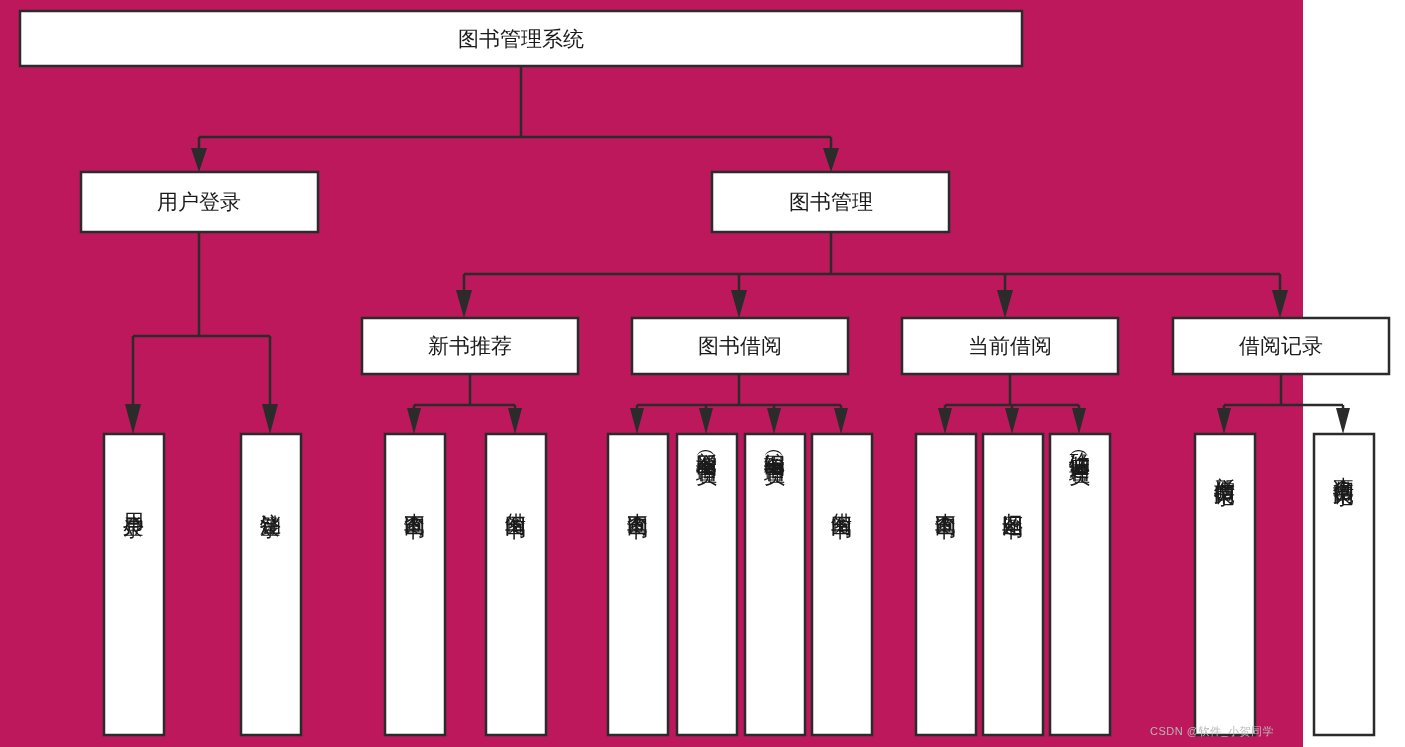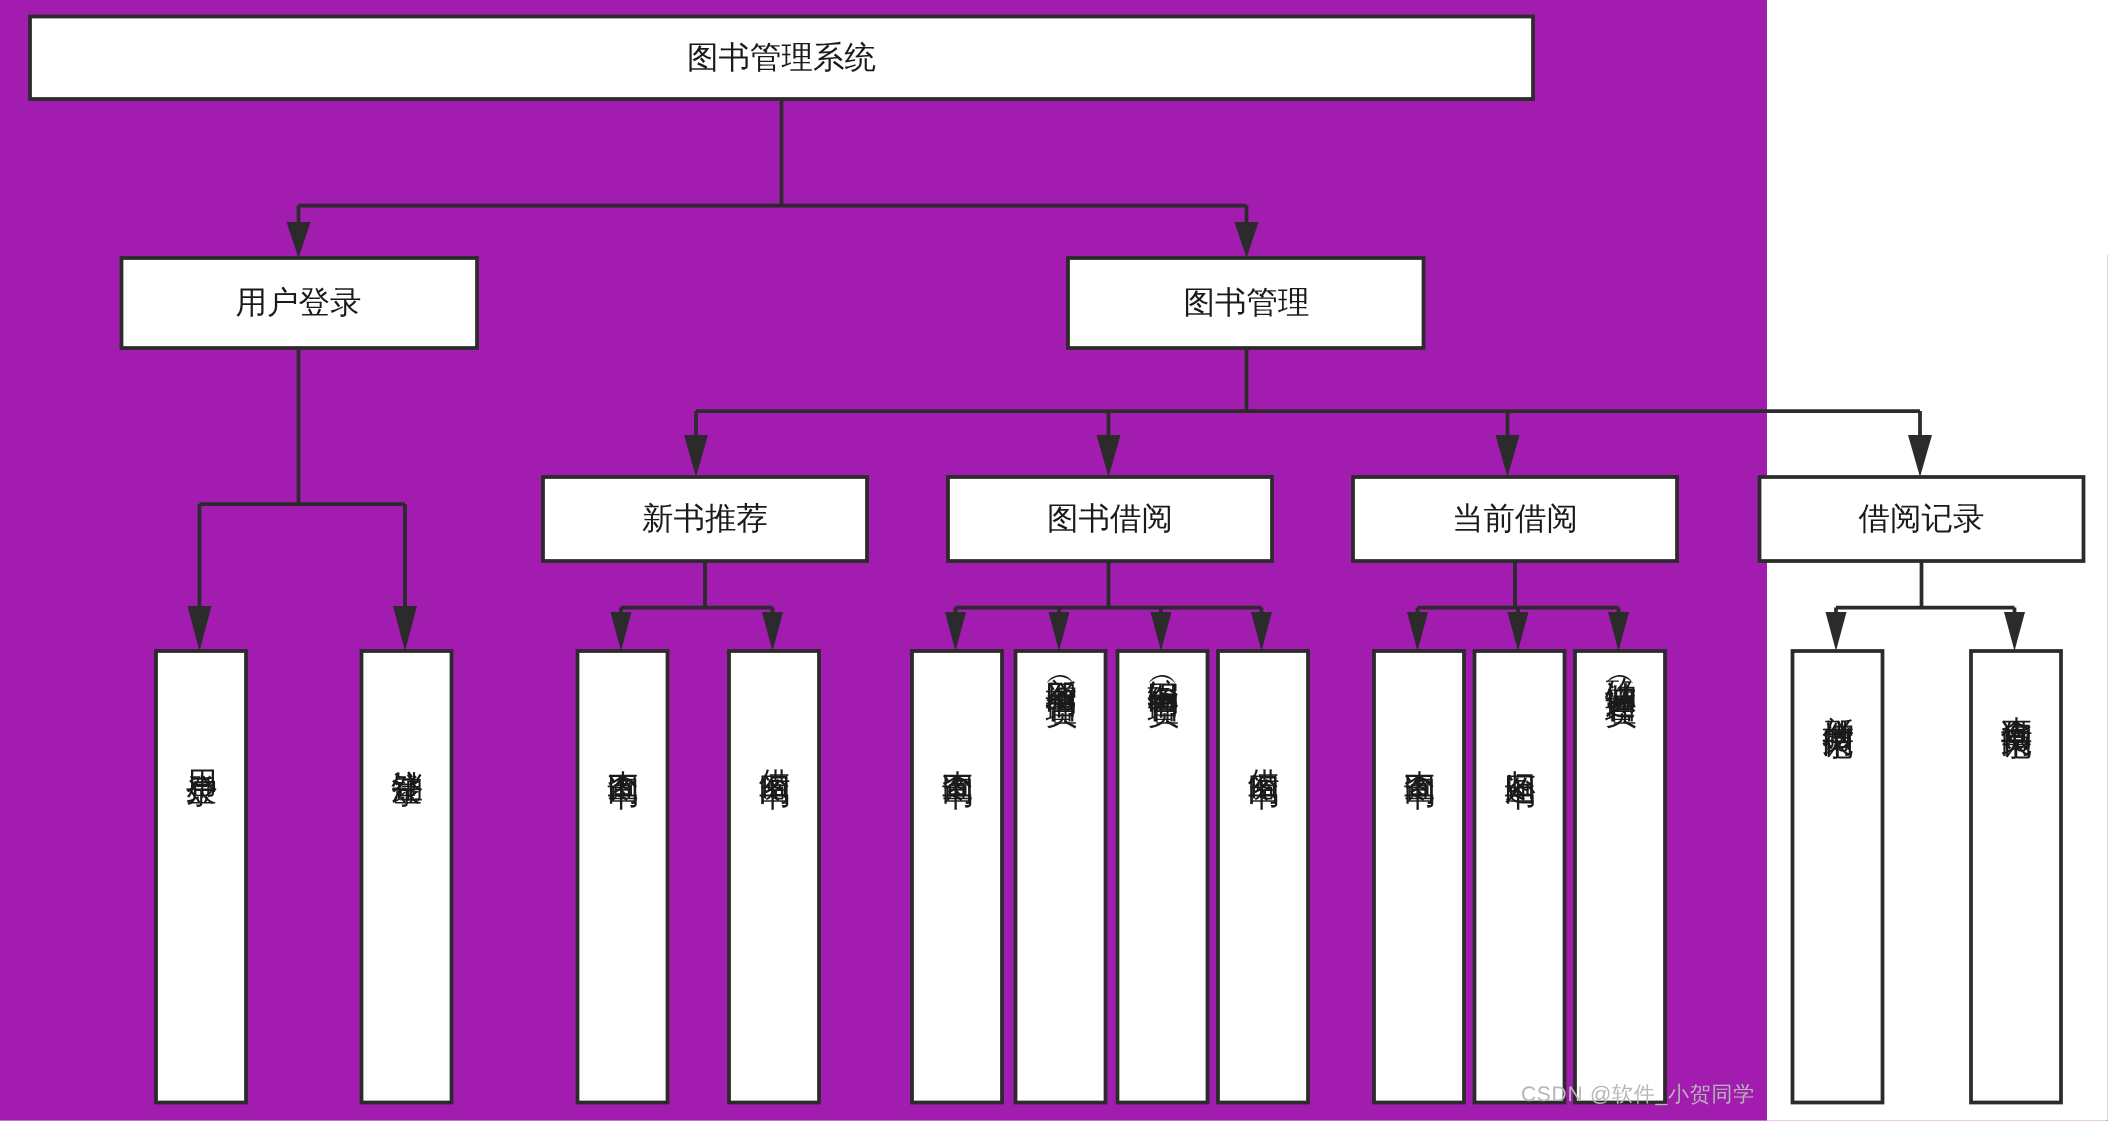--- a/index.html
+++ b/index.html
@@ -8,23 +8,23 @@
     background: #ffffff;
   }
   body {
     width: 1405px;
     height: 747px;
     font-family: "Liberation Sans", "DejaVu Sans", sans-serif;
     overflow: hidden;
   }
   #diagram-root {
     position: relative;
-    width: 1178px;
+    width: 1303px;
     height: 747px;
-    background: #a21caf;
+    background: #be185d;
   }
   svg#flow-svg {
     position: absolute;
     top: 0;
     left: 0;
     width: 1405px;
     height: 747px;
     display: block;
   }
   .node-box {
@@ -53,24 +53,24 @@
     font-family: "Liberation Sans", "DejaVu Sans", sans-serif;
     font-size: 21px;
     fill: #1a1a1a;
     writing-mode: vertical-rl;
     text-orientation: upright;
     text-anchor: middle;
     letter-spacing: 2px;
   }
   .watermark-text {
     position: absolute;
-    right: 8px;
+    right: 29px;
     bottom: 8px;
     font-family: "Liberation Sans", "DejaVu Sans", sans-serif;
-    font-size: 14px;
+    font-size: 11px;
     color: #b7b7b7;
     white-space: nowrap;
     letter-spacing: 0.5px;
     pointer-events: none;
   }
 </style>
 </head>
 <body>
 
 <div id="diagram-root">

